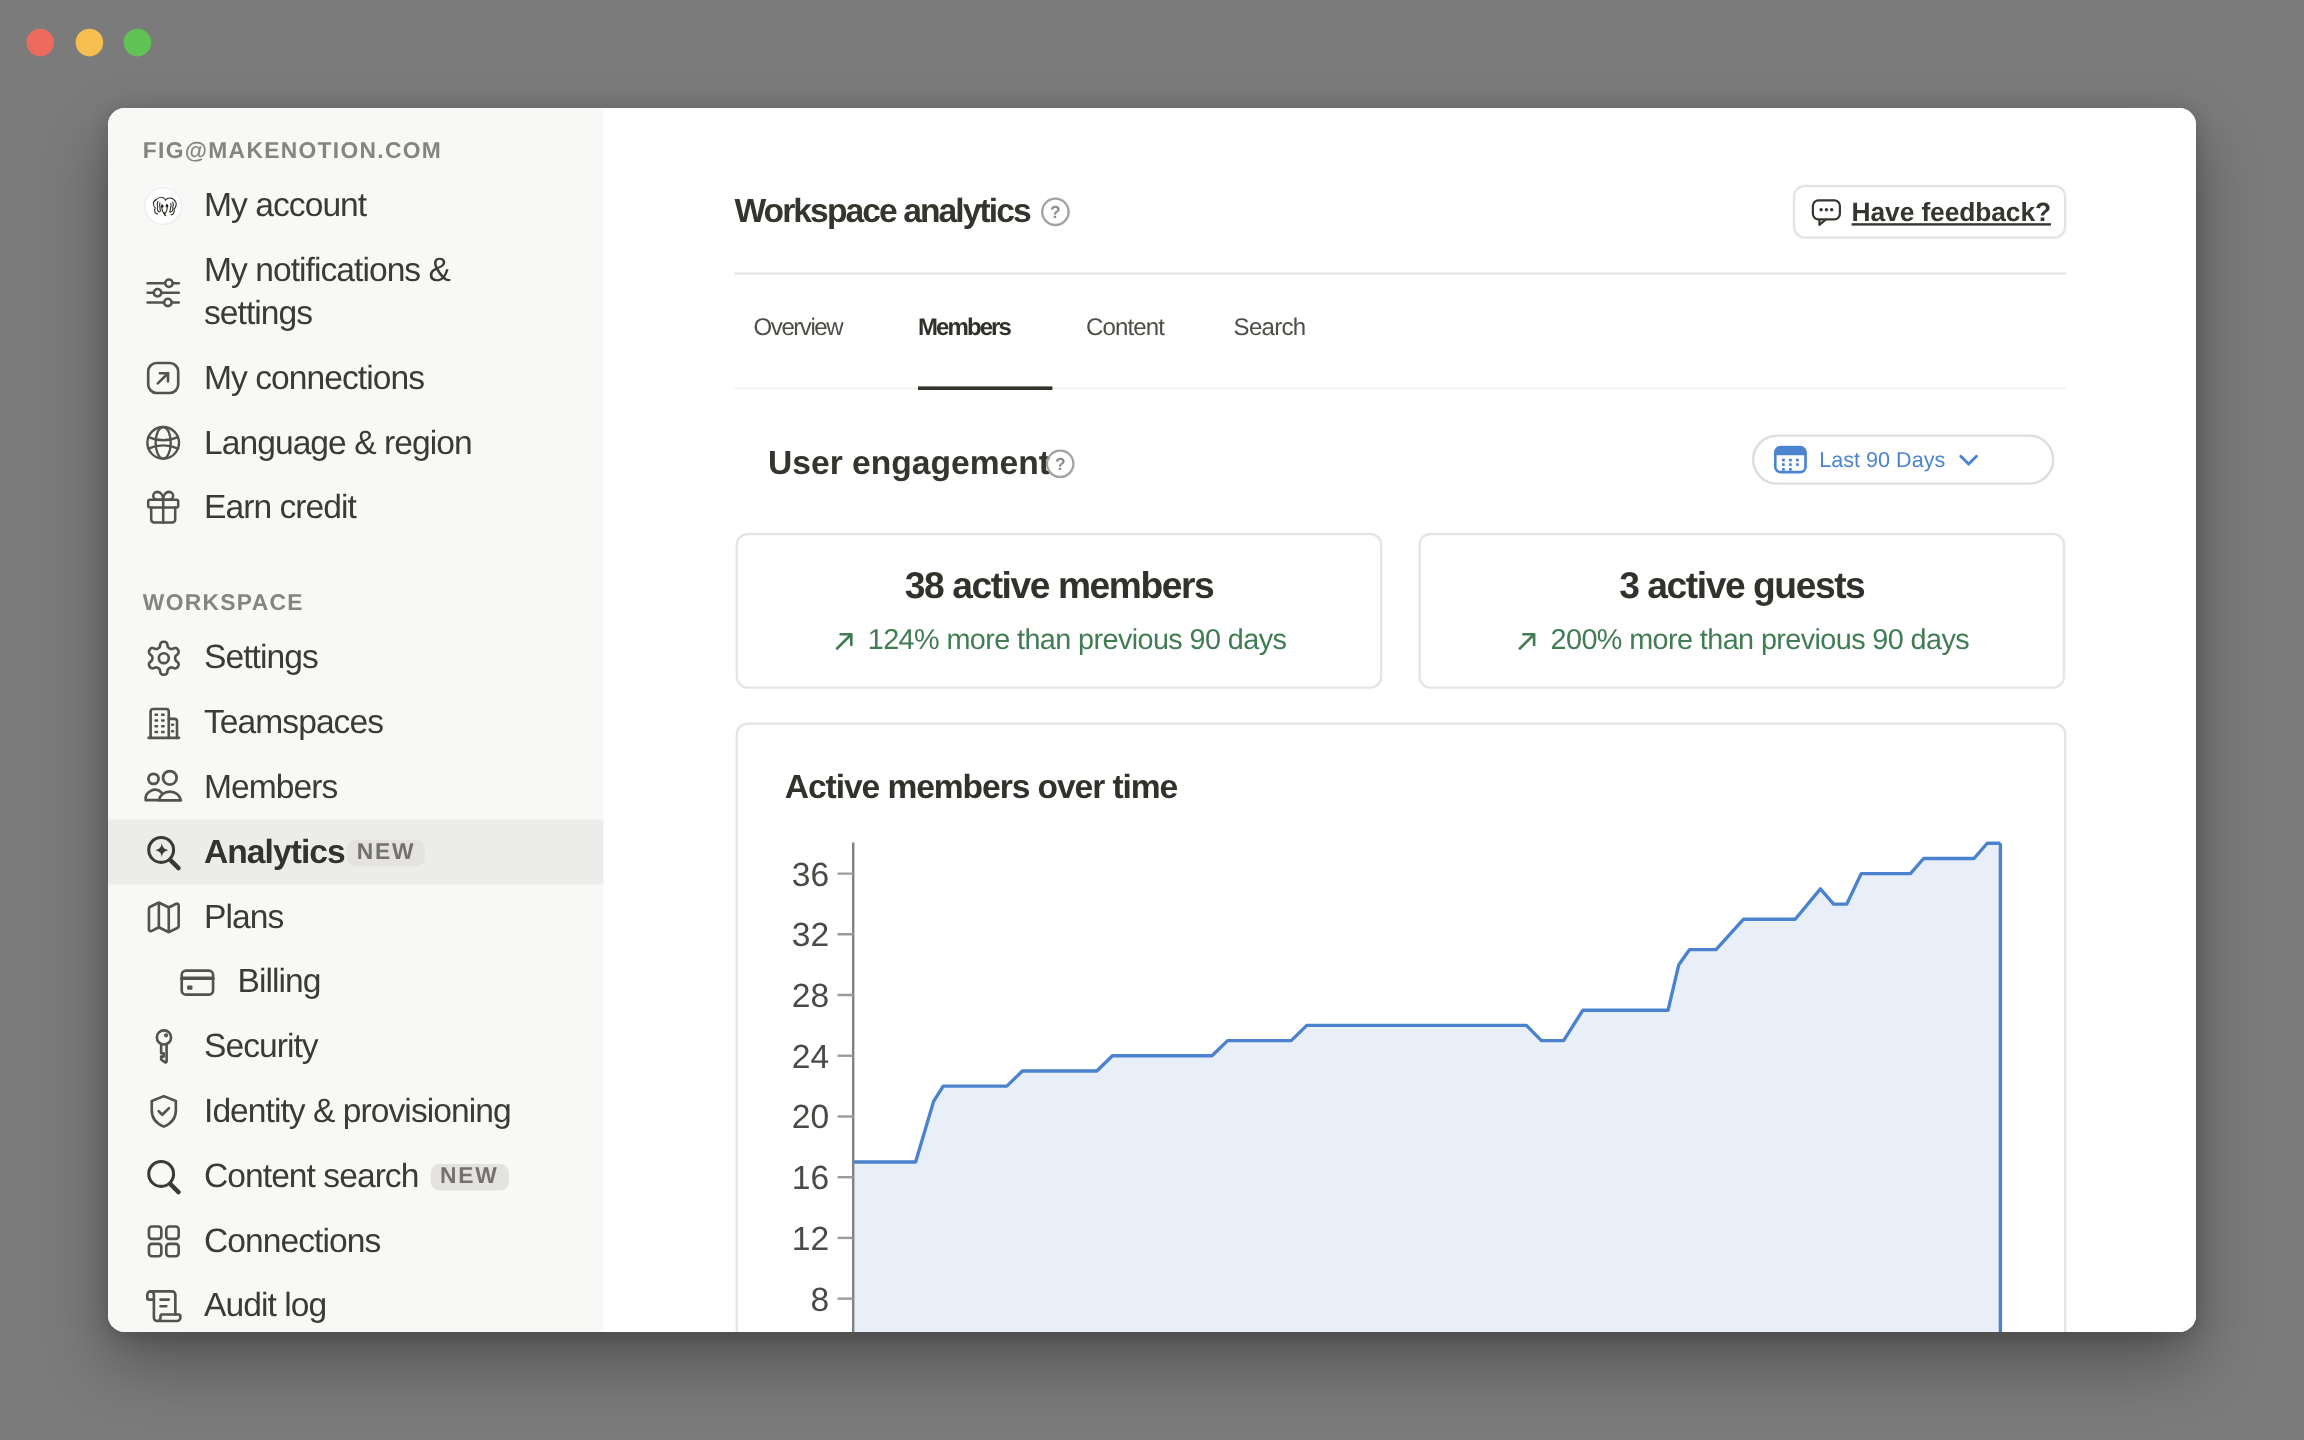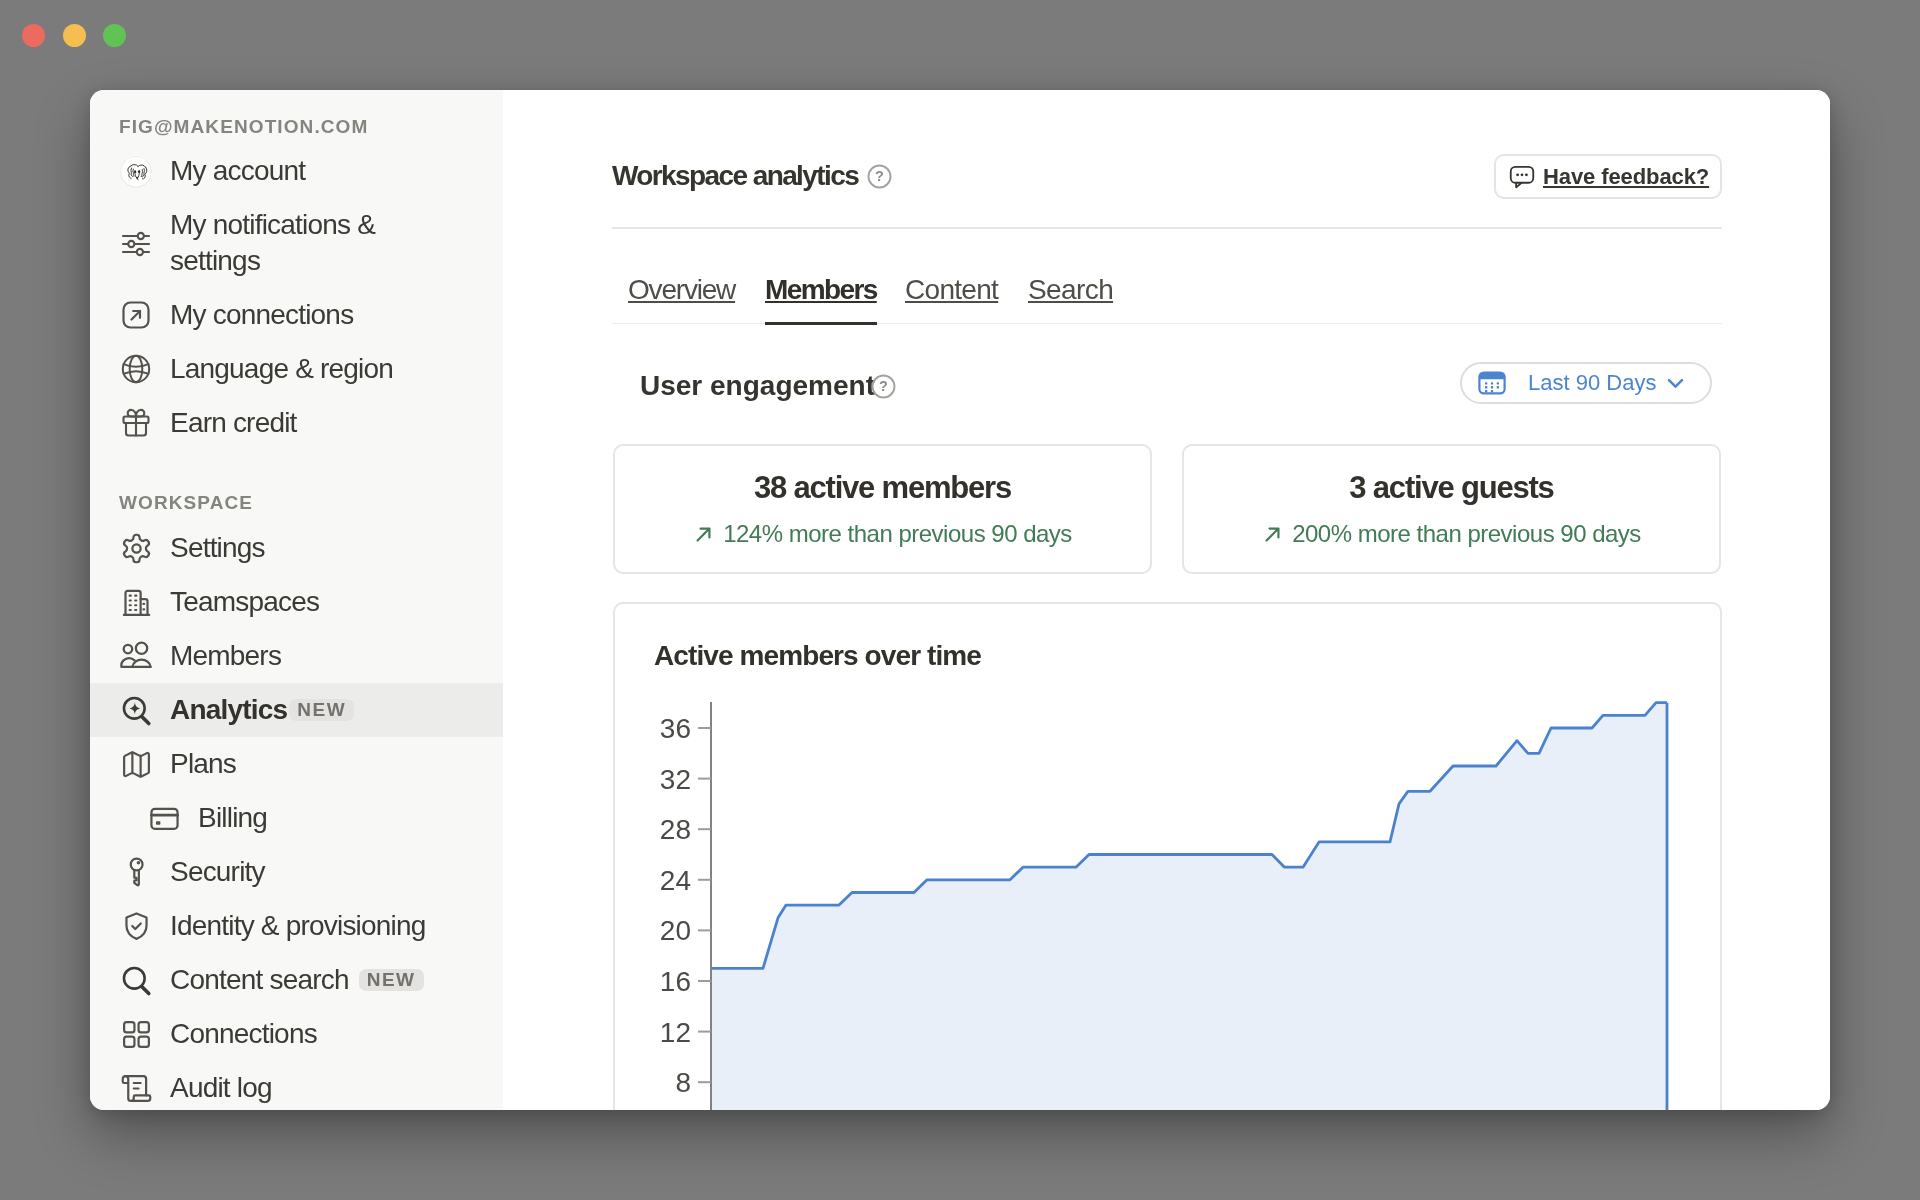--- a/index.html
+++ b/index.html
@@ -16,28 +16,28 @@
 .row { position:absolute; left:0; width:413px; height:54px; }
 .row .ic { position:absolute; left:29px; top:50%; transform:translateY(-50%); width:34px; height:34px; display:flex; align-items:center; justify-content:center; }
 .row .lbl { position:absolute; left:80px; top:50%; transform:translateY(-50%); font-size:28px; color:#3c3a35; white-space:nowrap; letter-spacing:-0.8px; }
 .badge { display:inline-block; background:#e4e3e1; border-radius:7px; font-size:19px; line-height:17px; font-weight:600; letter-spacing:1.5px; color:#73726c; padding:2px 8px 3px 8px; vertical-align:3px; margin-left:7px; }
 .main { position:absolute; left:413px; top:0; width:1327px; height:100%; background:#fff; }
 .h1 { position:absolute; left:522px; top:70px; font-size:28px; font-weight:700; color:#36342e; letter-spacing:-1.6px; }
 .help { position:absolute; width:25px; height:25px; }
 .fbbtn { position:absolute; left:1404px; top:64px; width:228px; height:45px; border:2px solid #e5e4e2; border-radius:10px; display:flex; align-items:center; }
 .fbbtn span { font-size:22px; font-weight:700; color:#373530; margin-left:8px; letter-spacing:-0.1px;text-decoration:underline; }
 .divider { position:absolute; left:522px; width:1110px; height:2px; background:#e7e6e4; }
-.tab { position:absolute; top:184px; font-size:28px; color:#4f4d48; white-space:nowrap;text-decoration:underline; }
+.tab { position:absolute; top:172px; font-size:20px; color:#4f4d48; white-space:nowrap; }
 .tab.sel { color:#32302b; font-weight:600; }
 .tabdiv { position:absolute; left:522px; top:233px; width:1110px; height:1px; background:#eeedeb; }
 .underline { position:absolute; left:675px; top:232px; width:112px; height:3px; background:#34322d; }
 .h2 { position:absolute; left:522px; top:280px; font-size:28px; font-weight:700; color:#36342e;margin-left:28px; }
 .pill { position:absolute; left:1370px; top:272px; width:252px; height:42px; border:2px solid #dadde2; border-radius:22px; display:flex; align-items:center; }
 .pill { white-space:nowrap; }
-.pill .ptxt { font-size:22px; color:#4c84d2; margin-left:22px; white-space:nowrap; }
+.pill .ptxt { font-size:18px; color:#4c84d2; margin-left:10px; white-space:nowrap; }
 .card { position:absolute; top:354px; width:539px; height:130px; border:2px solid #e6e5e3; border-radius:10px; }
 .card .num { position:absolute; top:24px; width:100%; text-align:center; font-size:31px; line-height:36px; font-weight:700; color:#33312c; letter-spacing:-1.2px; }
 .card .grn { position:absolute; top:73px; width:100%; display:flex; justify-content:center; align-items:center; gap:9px; font-size:24px; line-height:30px; color:#417c54; letter-spacing:-0.5px; }
 .chartcard { position:absolute; left:523px; top:512px; width:1109px; height:560px; border:2px solid #e6e5e3; border-radius:10px; }
 .charttitle { position:absolute; left:39px; top:36px; font-size:28px; font-weight:700; color:#33312c; letter-spacing:-0.9px; }
 </style>
 </head>
 <body>
 <div class="tl" style="left:22px;background:#ec6a5e;"></div>
 <div class="tl" style="left:63px;background:#f4bf50;"></div>

